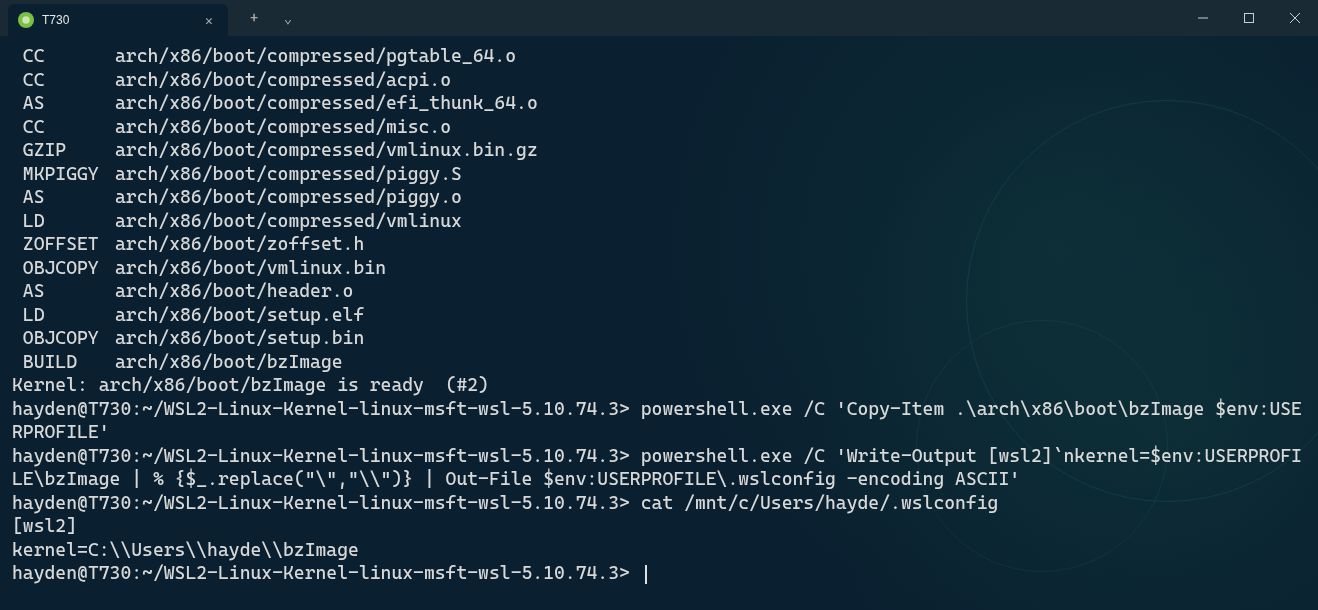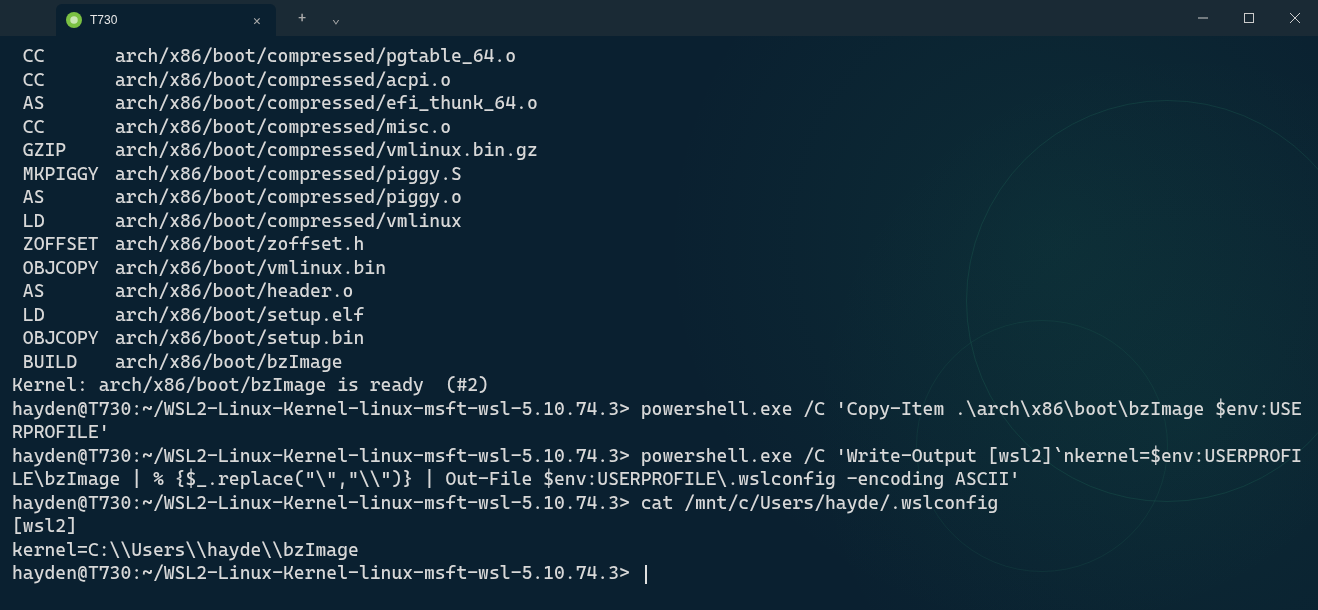--- a/index.html
+++ b/index.html
@@ -35,21 +35,20 @@
       right: 150px; top: 320px;
       border-color: rgba(60,200,140,0.08);
     }
     .titlebar {
       height: 36px;
       background: #1a2a35;
       display: flex;
       align-items: center;
       position: relative;
       z-index: 2;
-      padding-left: 48px;
     }
     .tab {
       display: flex;
       align-items: center;
       height: 32px;
       background: #0a2030;
       padding: 0 10px;
       gap: 8px;
       border-radius: 6px 6px 0 0;
       min-width: 220px;

